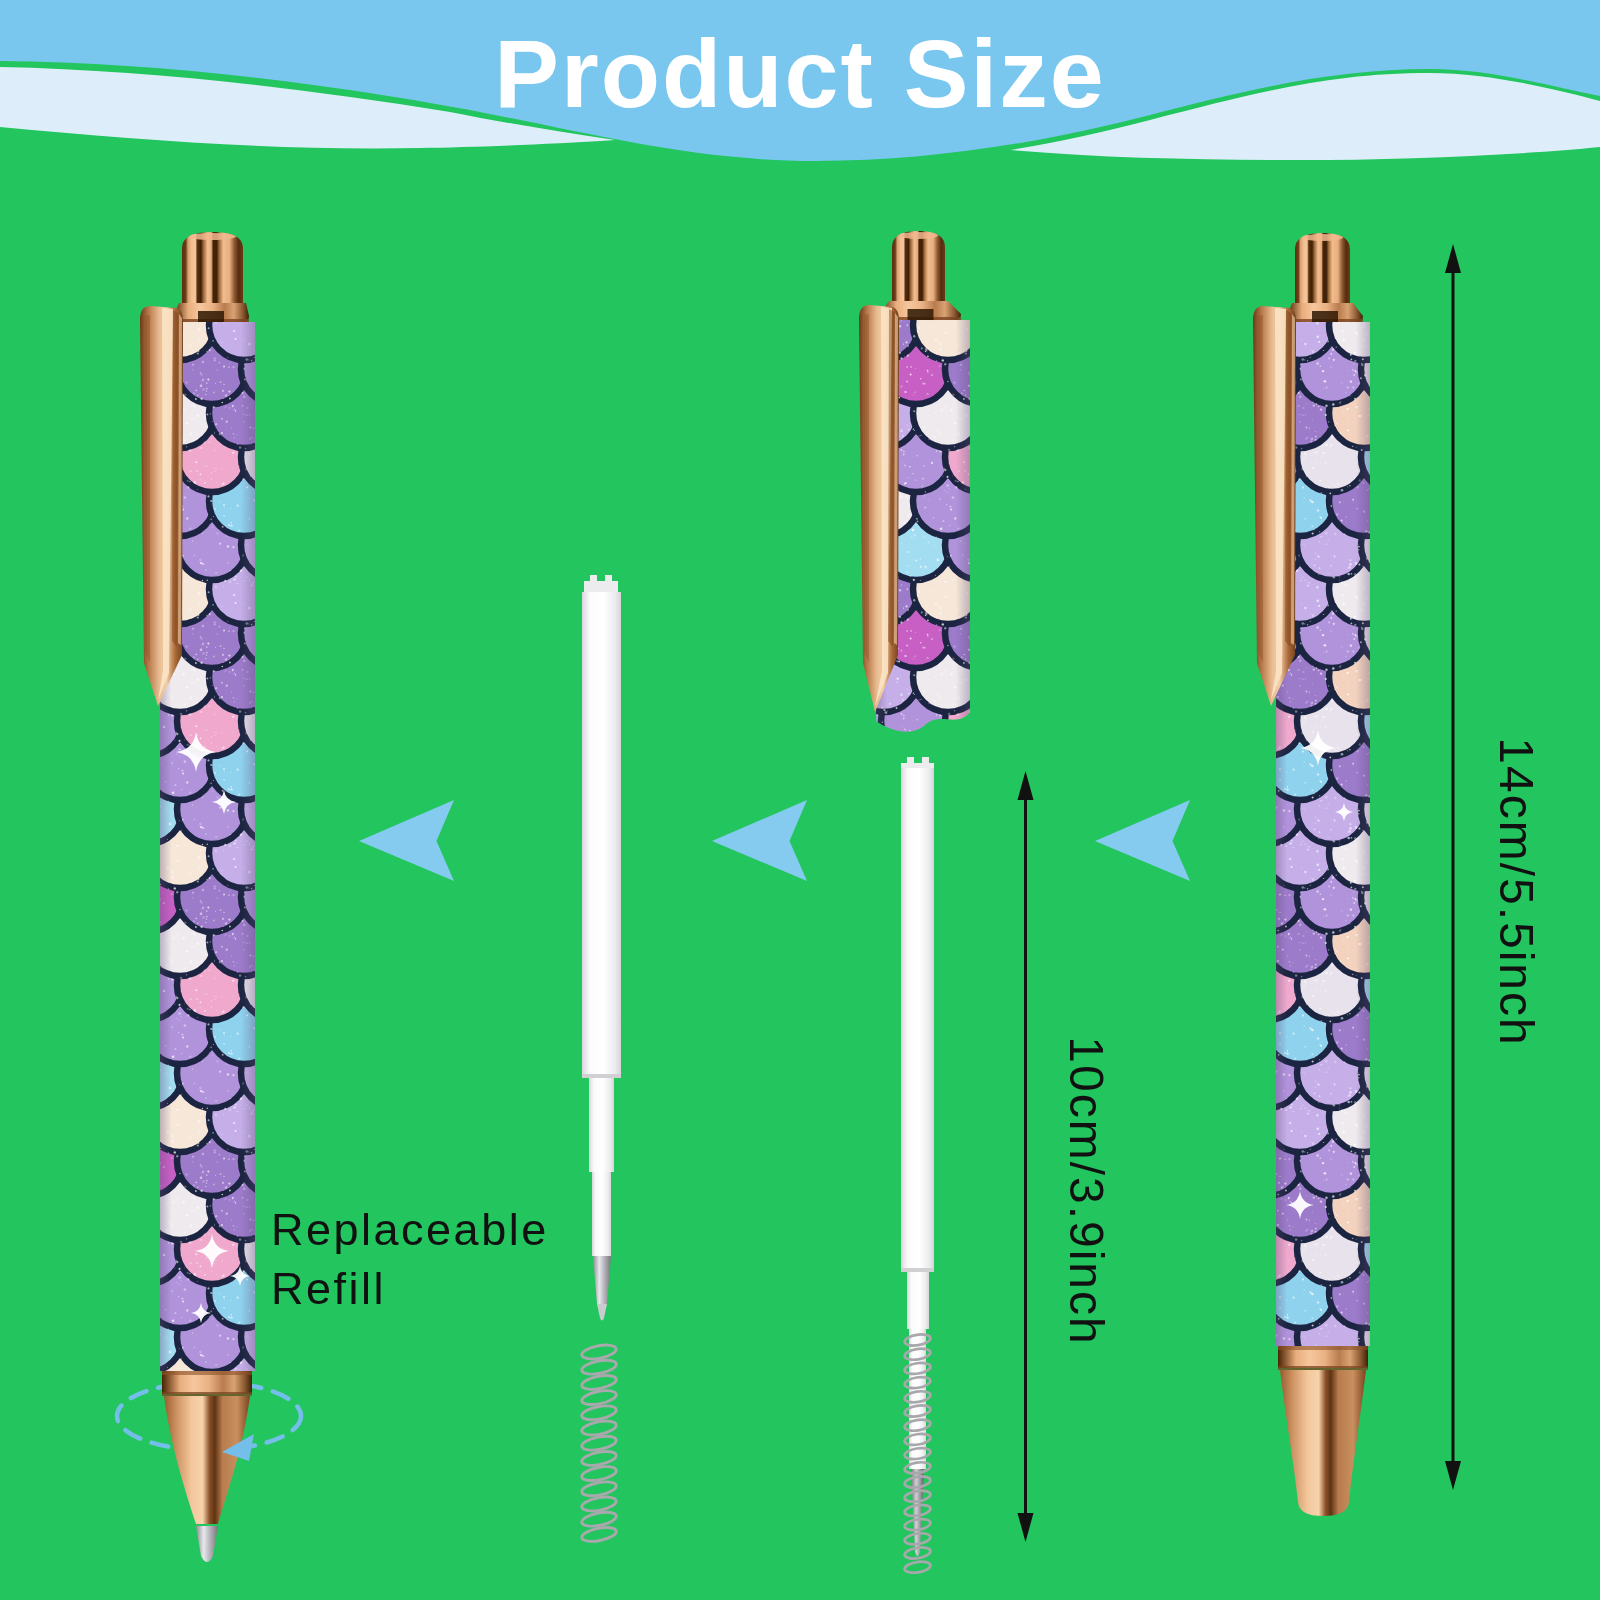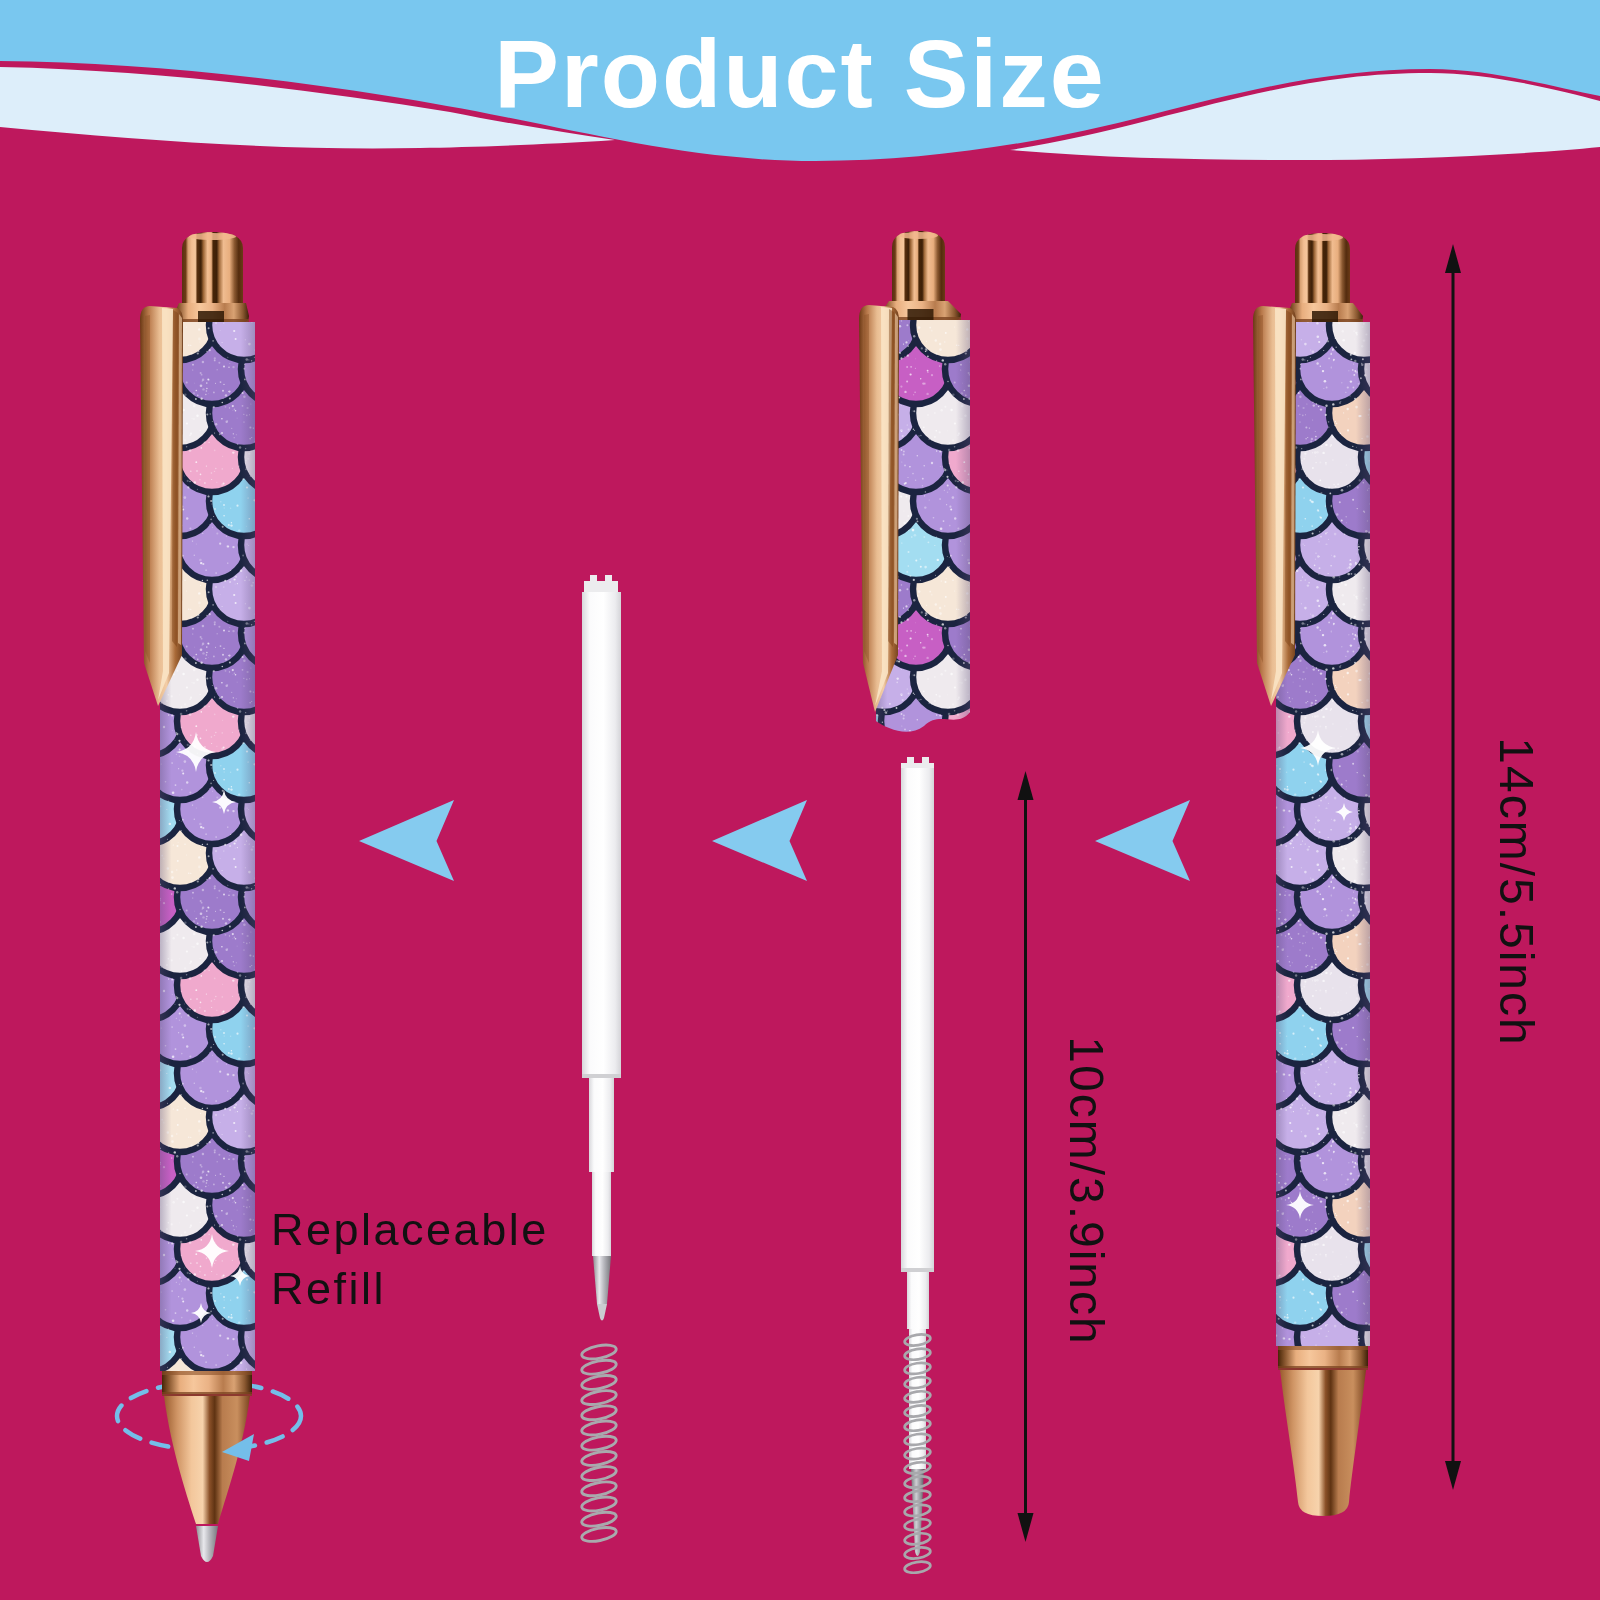--- a/index.html
+++ b/index.html
@@ -1,15 +1,15 @@
 <!DOCTYPE html>
 <html><head><meta charset="utf-8">
 <style>
 html,body{margin:0;padding:0;background:#fff;}
-.page{position:relative;width:1600px;height:1600px;background:#be185d;overflow:hidden;font-family:"Liberation Sans",sans-serif;}
+.page{position:relative;width:1600px;height:1600px;background:#22c55e;overflow:hidden;font-family:"Liberation Sans",sans-serif;}
 </style></head><body>
 <div class="page">
 <svg width="1600" height="1600" viewBox="0 0 1600 1600">
 <defs>
 <pattern id="sc" width="256" height="264" patternUnits="userSpaceOnUse" patternTransform="translate(20,17)">
           <circle cx="-64" cy="264" r="35" fill="#b193dc" stroke="#1b2440" stroke-width="6.5"></circle>
           <circle cx="0" cy="264" r="35" fill="#c6afe8" stroke="#1b2440" stroke-width="6.5"></circle>
           <circle cx="64" cy="264" r="35" fill="#efeaee" stroke="#1b2440" stroke-width="6.5"></circle>
           <circle cx="128" cy="264" r="35" fill="#a3ddf1" stroke="#1b2440" stroke-width="6.5"></circle>
           <circle cx="192" cy="264" r="35" fill="#b193dc" stroke="#1b2440" stroke-width="6.5"></circle>

